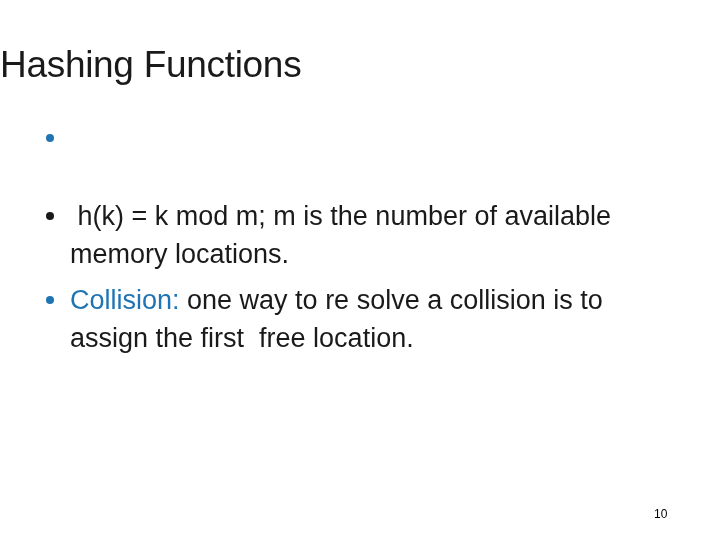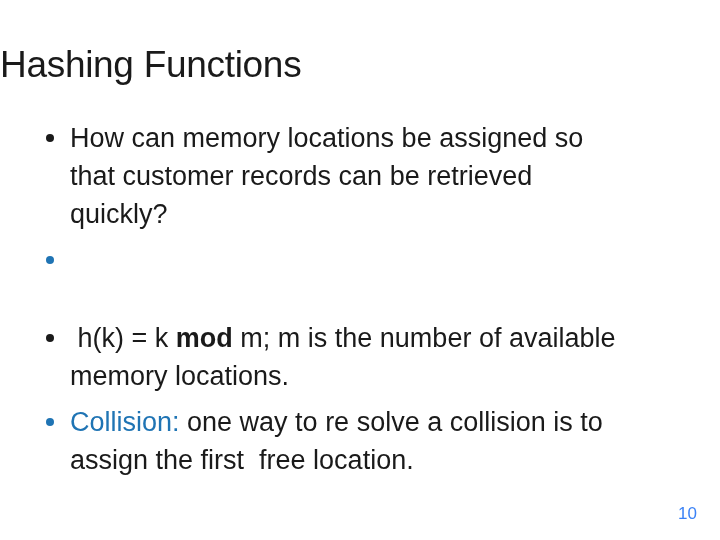--- a/index.html
+++ b/index.html
@@ -50,44 +50,38 @@
     background: var(--accent, #1f74b4);
   }
   .bullet-text {
     font-size: 27px;
     line-height: 38px;
     color: var(--text, #1a1a1a);
     white-space: pre-wrap;
   }
   .accent-text { color: var(--accent, #1f74b4); }
   .italic { }
-  .bold { font-weight: bold; }
+  .bold { font-weight: normal; }
   .bullet-spacer { height: 47px; }
   .page-number {
     position: absolute;
-    left: 678px;
+    left: 654px;
     top: 505px;
-    font-size: 17px;
+    font-size: 12px;
     line-height: 18px;
-    color: #3b82f6;
+    color: #000000;
   }
 </style>
 </head>
 <body>
 
 <div class="slide" style="--accent: #1F74B4; --text: #1A1A1A; --bg: #FFFFFF;">
   <div class="slide-title">Hashing Functions</div>
 
   <div class="bullet-list">
-      <div class="bullet-item">
-        <span class="bullet-dot"></span>
-        <span class="bullet-text"><span>How can memory locations be assigned so
-that customer records can be retrieved
-quickly?</span></span>
-      </div>
       <div class="bullet-item">
         <span class="bullet-dot accent"></span>
       </div>
       <div class="bullet-spacer"></div>
       <div class="bullet-item">
         <span class="bullet-dot"></span>
         <span class="bullet-text"><span> </span><span class="italic">h(k)</span><span> = </span><span class="italic">k</span><span> </span><span class="bold">mod</span><span> m; m is the number of available
 memory locations.</span></span>
       </div>
       <div class="bullet-item">

